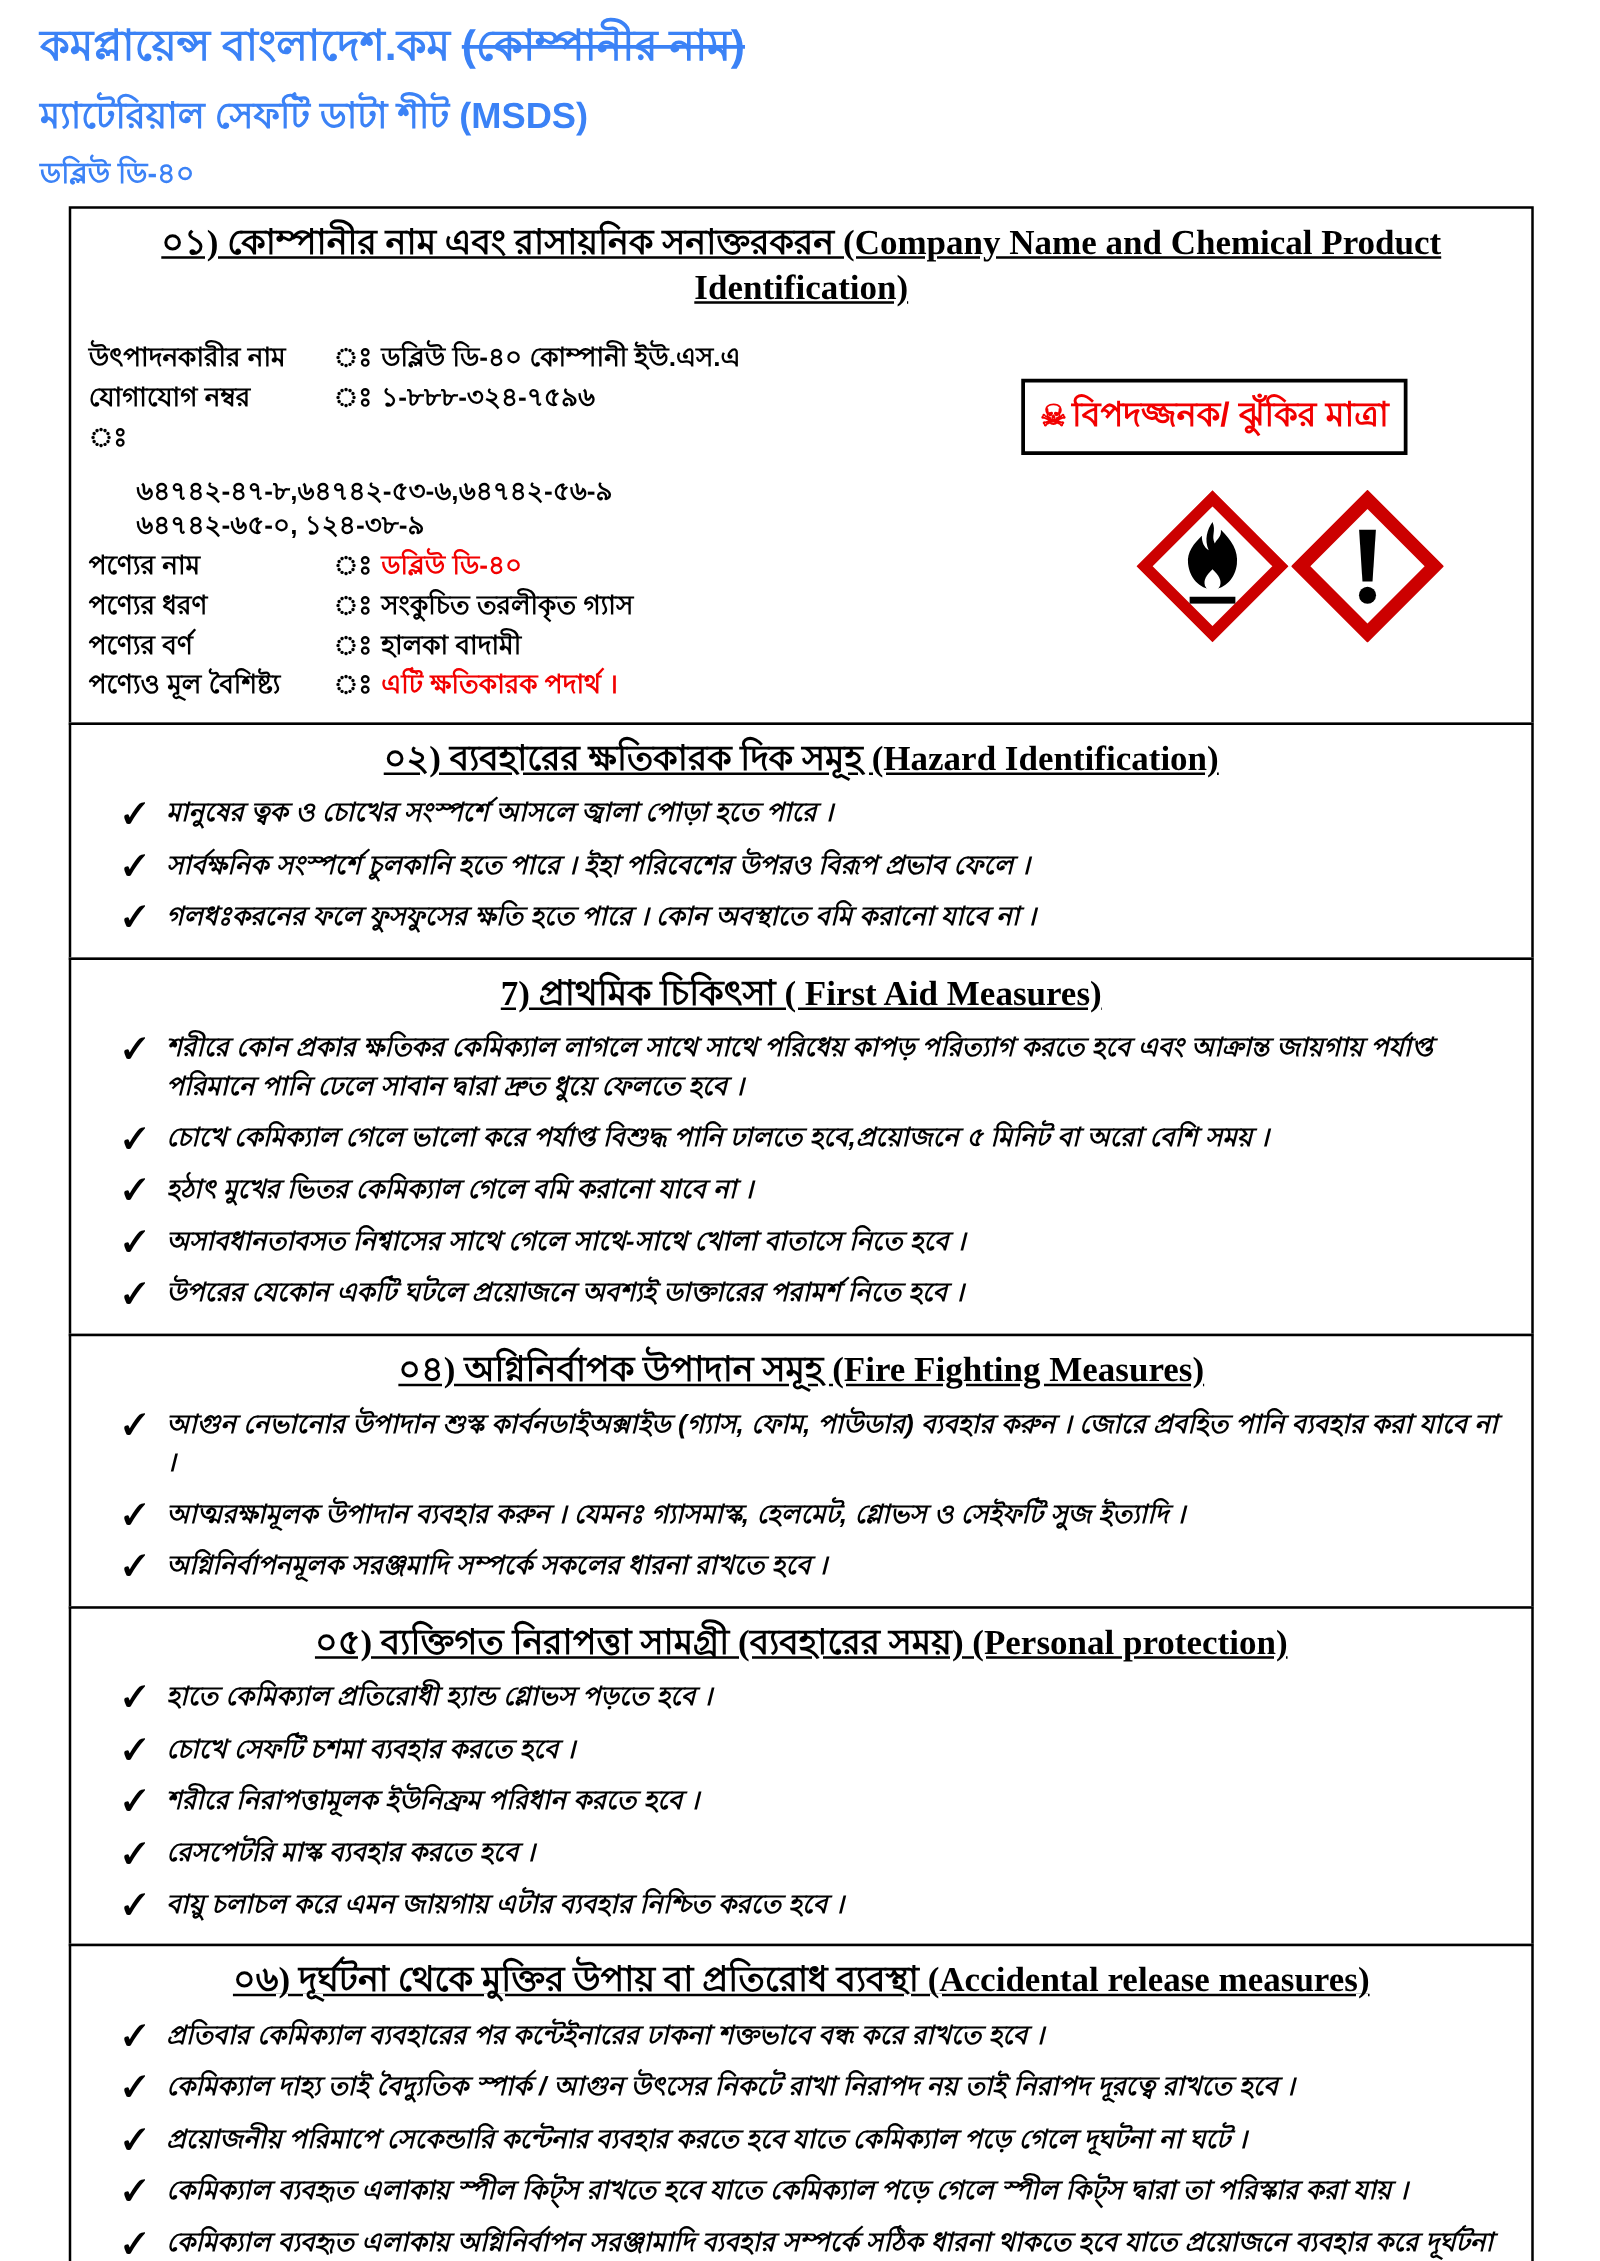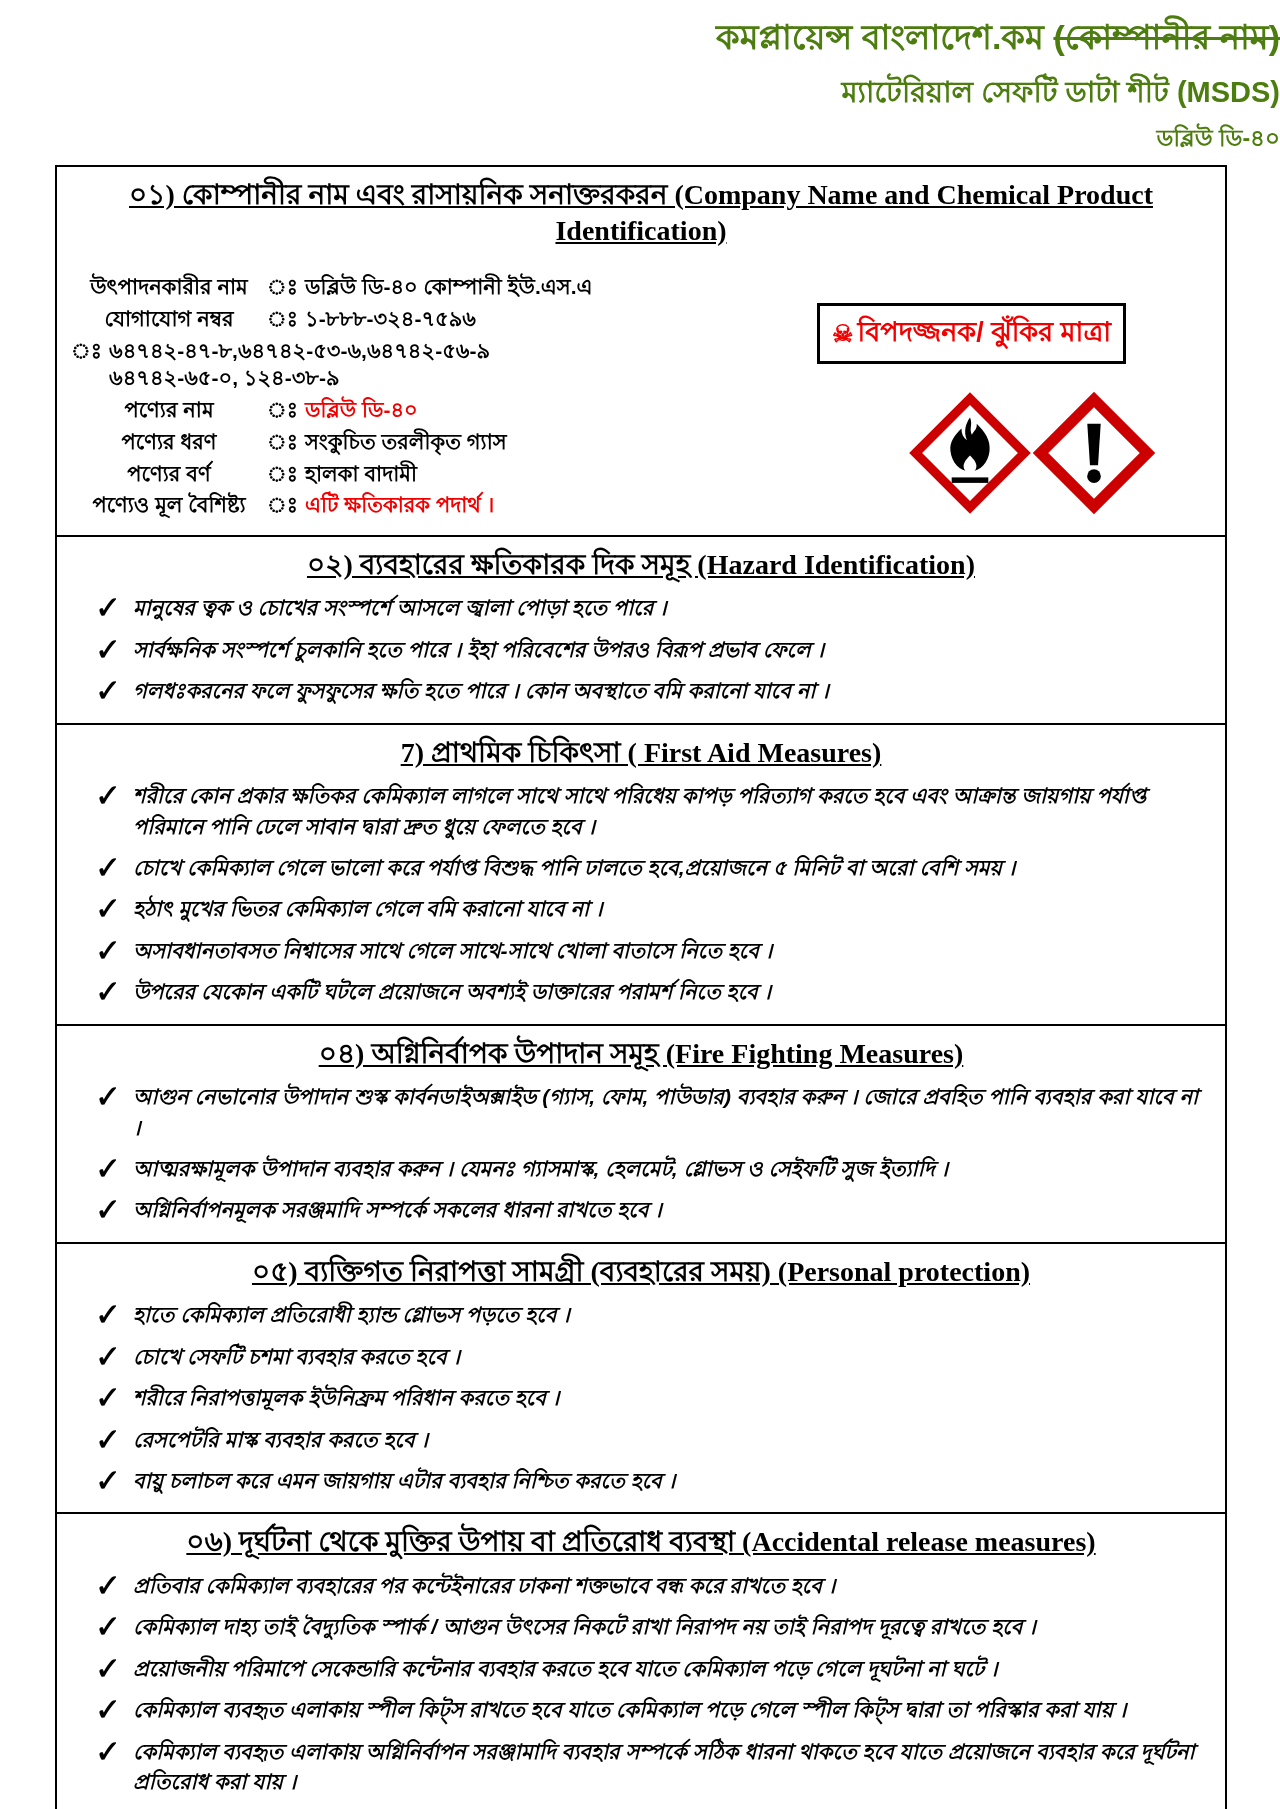--- a/index.html
+++ b/index.html
@@ -5,21 +5,21 @@
   * { margin:0; padding:0; box-sizing:border-box; }
   html,body { background:#ffffff; }
   body {
     width:1280px; min-height:1809px;
     font-family:"Liberation Sans", sans-serif;
     color:#000;
   }
   .page { width:1280px; min-height:1809px; padding-top:16px; }
 
   
-  .hdr { text-align:right; color:#4d7c0f;margin-left:32px; }
+  .hdr { text-align:left; color:#3b82f6;margin-left:32px; }
   .hdr-line1 { font-size:34px; font-weight:bold; line-height:1.25; }
   .hdr-line1 .struck { text-decoration:line-through; }
   .hdr-line2 { font-size:29px; font-weight:bold; margin-top:10px; }
   .hdr-line3 { font-size:23px; font-weight:bold; margin-top:2px; }
 
   
   .doc { width:1172px; margin:8px auto 0 55px; }
   .sec {
     border:2px solid #000; background:#fff;
     padding:6px 14px 12px 14px; margin-top:-2px;
@@ -29,21 +29,21 @@
     font-size:28px; line-height:1.3;
     text-decoration:underline;
     font-family:"Liberation Serif", serif;
     margin:4px 0 10px 0;
   }
 
   
   .s1-body { display:flex; }
   .s1-info { flex:1 1 58%; padding-top:14px; }
   .info-row { display:flex; font-size:21px; line-height:1.32; margin-bottom:4px; }
-  .info-label { width:196px; font-weight:bold; flex:none;text-align:center; }
+  .info-label { width:196px; font-weight:bold; flex:none; }
   .info-sep { width:22px; flex:none; font-weight:bold; }
   .info-value { font-weight:bold;padding-left:16px; }
   .red { color:#f20000; }
   .s1-hazard { flex:1 1 42%; display:flex; flex-direction:column; align-items:center; padding-top:44px; }
   .hazard-box {
     border:3px solid #000; padding:5px 12px;
     color:#f20000; font-weight:bold; font-size:27px;
     display:flex; align-items:center; gap:4px; white-space:nowrap;
   }
   .skull { font-size:24px; line-height:1; }
@@ -85,21 +85,21 @@
 
           <div class="info-row">
             <span class="info-label">যোগাযোগ নম্বর</span>
             <span class="info-sep">ঃ</span>
             <span class="info-value">১-৮৮৮-৩২৪-৭৫৯৬</span>
           </div>
 
           <div class="info-row">
             <span class="info-sep">ঃ</span>
             <span class="info-value">
-              <span style="display:block;">৬৪৭৪২-৪৭-৮,৬৪৭৪২-৫৩-৬,৬৪৭৪২-৫৬-৯</span>
+              <span style="display:block;margin-top:43px;">৬৪৭৪২-৪৭-৮,৬৪৭৪২-৫৩-৬,৬৪৭৪২-৫৬-৯</span>
               <span style="display:block;">৬৪৭৪২-৬৫-০, ১২৪-৩৮-৯</span>
             </span>
           </div>
 
           <div class="info-row">
             <span class="info-label">পণ্যের নাম</span>
             <span class="info-sep">ঃ</span>
             <span class="info-value red">ডব্লিউ ডি-৪০</span>
           </div>
 

